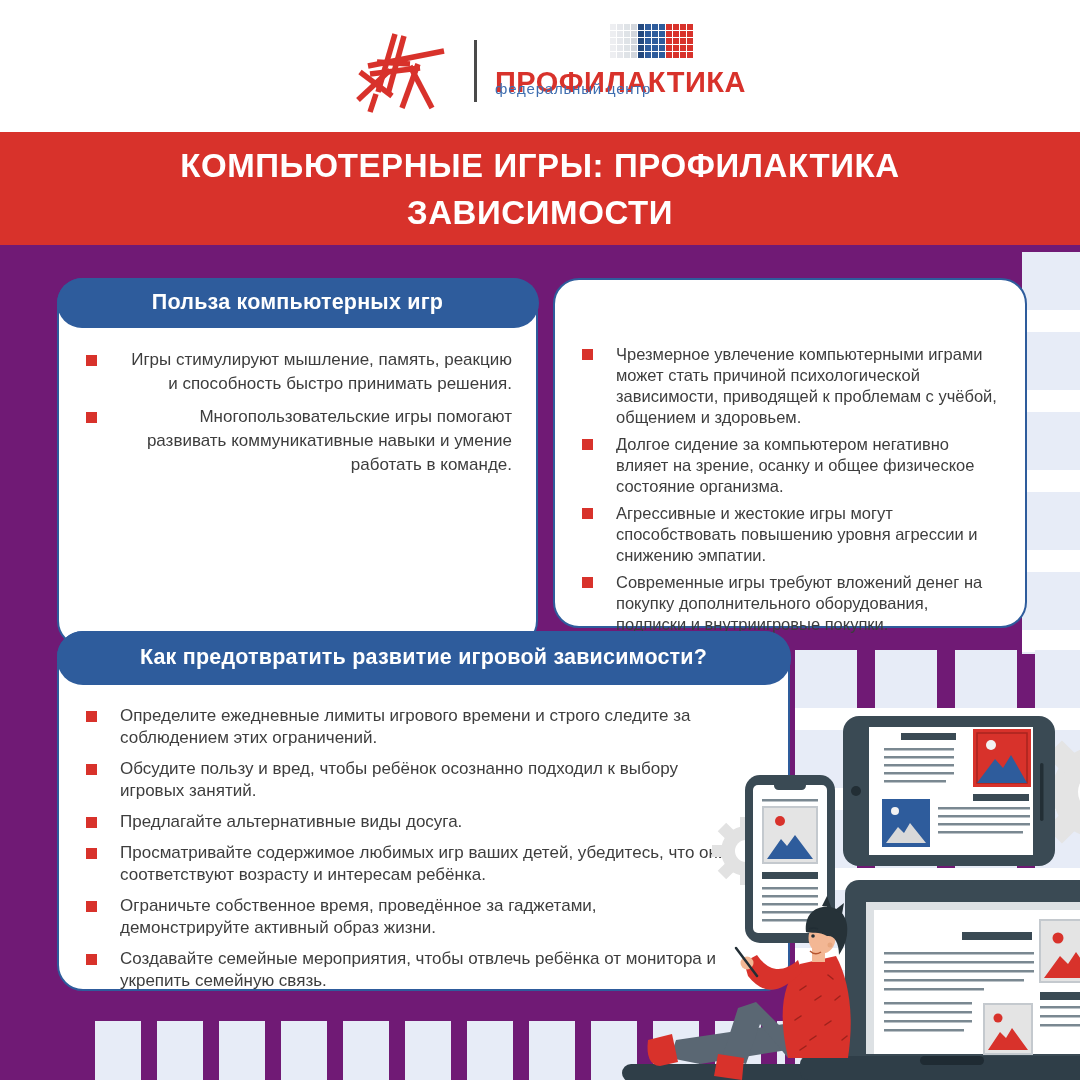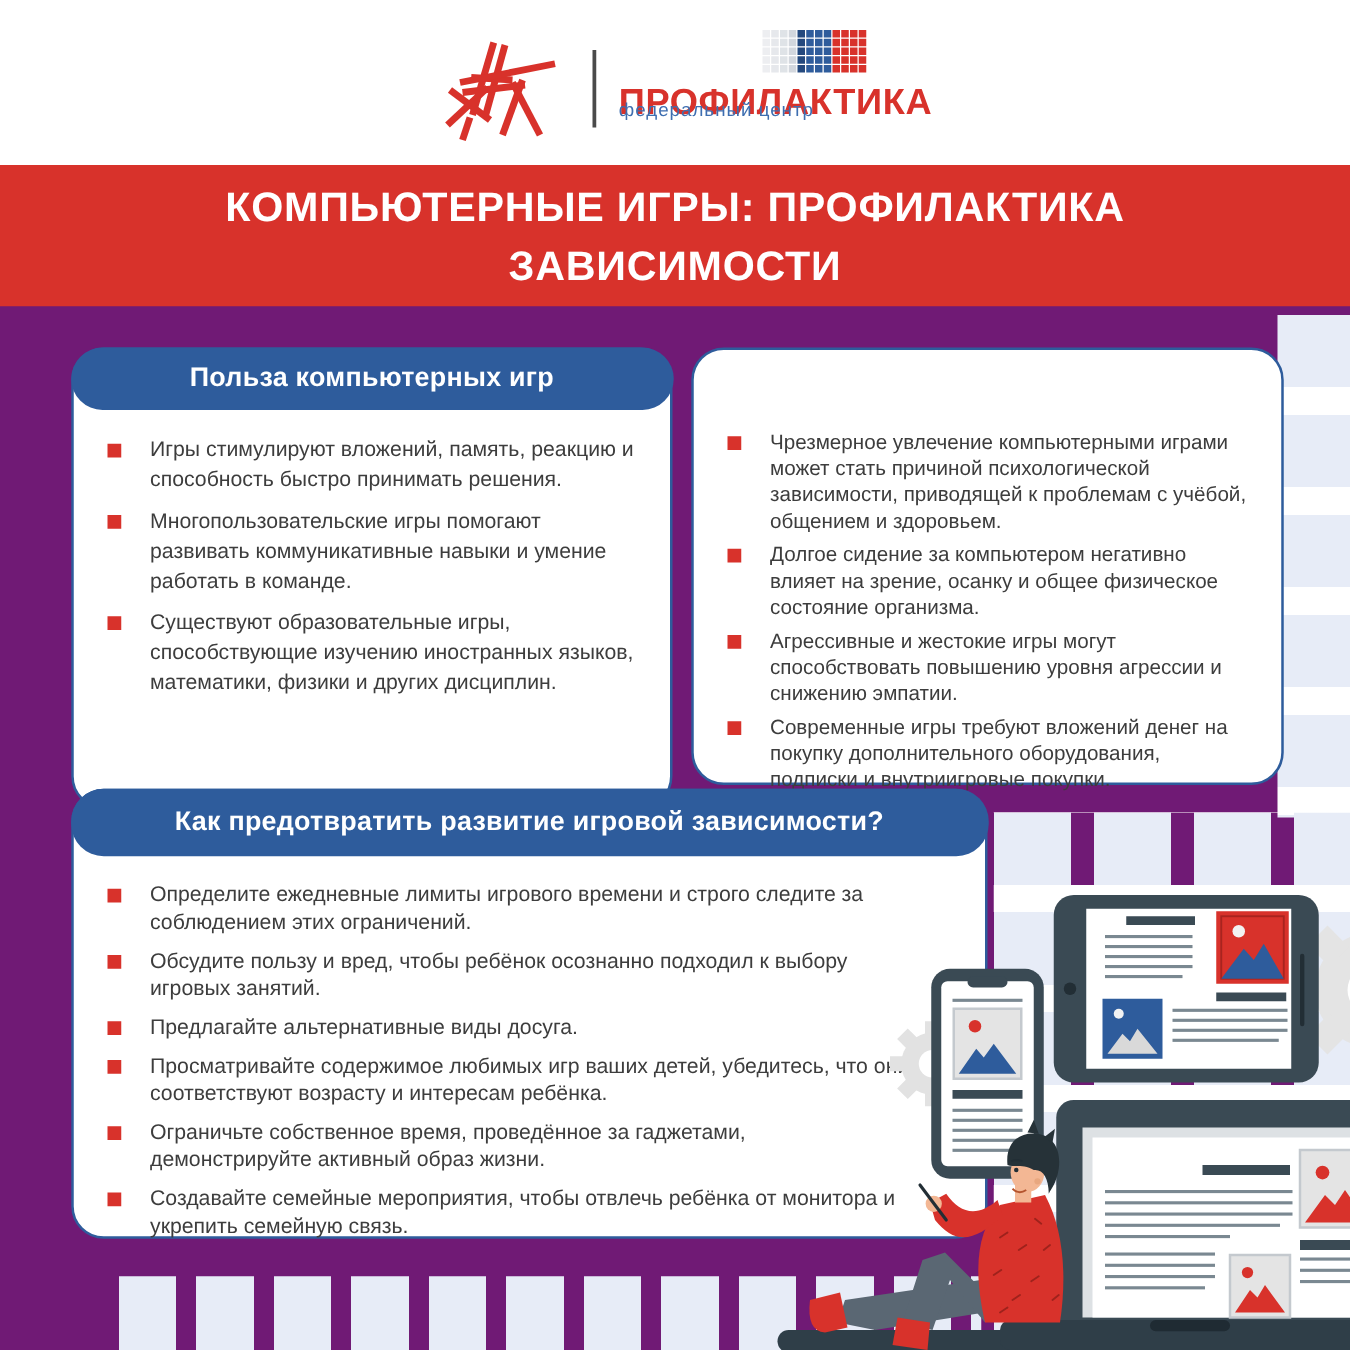--- a/index.html
+++ b/index.html
@@ -38,21 +38,21 @@
   
   .card{position:absolute;background:#ffffff;border:2.5px solid var(--blue);border-radius:26px;z-index:1;box-sizing:border-box;}
   .card-header{position:absolute;top:-2.5px;left:-2.5px;right:-2.5px;height:50px;background:var(--blue);
     border-radius:26px;color:#ffffff;font-weight:bold;font-size:21.5px;
     display:flex;align-items:center;justify-content:center;letter-spacing:0.2px;}
   .card-list{margin:0;list-style:none;padding:68px 24px 0 27px;}
   .card-item{display:flex;margin-bottom:9px;color:var(--text);font-size:17px;line-height:24px;}
   .bullet{flex:0 0 11px;width:11px;height:11px;background:var(--red);margin:7px 0 0 0;}
   .item-text{margin-left:23px;}
 
-  .card-benefits{left:57px;top:278px;width:481px;height:369px;}
+  .card-benefits{left:57px;top:278px;width:481px;height:369px;text-align:right;}
   .card-harm{left:553px;top:278px;width:474px;height:350px;}
   .card-harm .card-list{padding-top:64px;}
   .card-harm .card-item{font-size:16.5px;line-height:21px;margin-bottom:6px;justify-content:space-between;}
   .card-harm .bullet{margin-top:5px;}
   .card-prevention{left:57px;top:631px;width:733px;height:360px;}
   .card-prevention .card-header{height:54px;}
   .card-prevention .card-list{padding-top:72px;padding-right:60px;}
   .card-prevention .card-item{font-size:17px;line-height:22px;margin-bottom:9px;}
   .card-prevention .bullet{margin-top:6px;}
 
@@ -156,33 +156,29 @@
   </div>
 
   <div class="card card-benefits">
     <div class="card-header">
       <span>Польза компьютерных игр</span>
     </div>
     <ul class="card-list">
 
         <li class="card-item">
           <span class="bullet"></span>
-          <span class="item-text">Игры стимулируют вложений, память, реакцию и способность быстро принимать решения.</span>
+          <span class="item-text">Игры стимулируют мышление, память, реакцию и способность быстро принимать решения.</span>
         </li>
 
         <li class="card-item">
           <span class="bullet"></span>
           <span class="item-text">Многопользовательские игры помогают развивать коммуникативные навыки и умение работать в команде.</span>
         </li>
 
 
-        <li class="card-item">
-          <span class="bullet"></span>
-          <span class="item-text">Существуют образовательные игры, способствующие изучению иностранных языков, математики, физики и других дисциплин.</span>
-        </li>
       </ul>
   </div>
 
   <div class="card card-harm">
     <ul class="card-list">
 
         <li class="card-item">
           <span class="bullet"></span>
           <span class="item-text">Чрезмерное увлечение компьютерными играми может стать причиной психологической зависимости, приводящей к проблемам с учёбой, общением и здоровьем.</span>
         </li>

